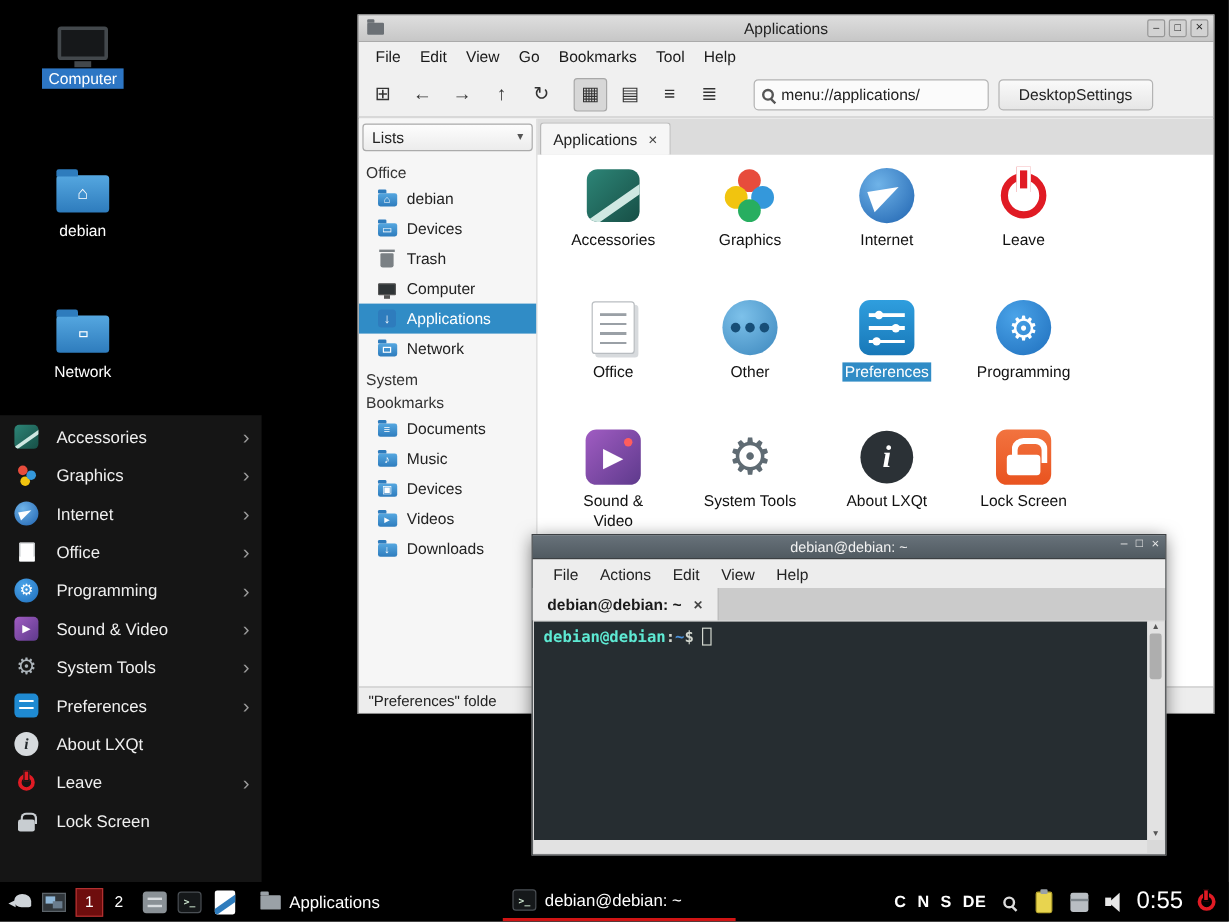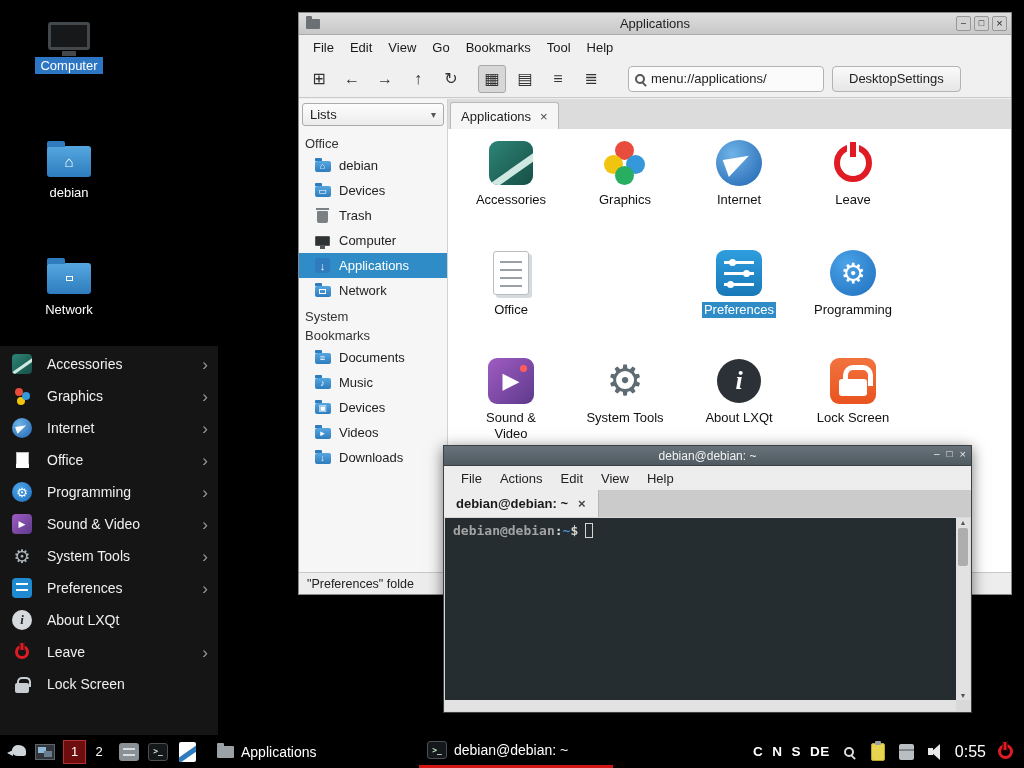--- a/index.html
+++ b/index.html
@@ -147,21 +147,21 @@
   
   .term{left:443px;top:445px;width:529px;height:268px;border:1px solid #3c4043;background:#d9d9d9}
   .term-tb{height:20px;background:linear-gradient(#68727a,#505a61);display:flex;align-items:center;position:relative;border-bottom:1px solid #3c4043}
   .term-title{position:absolute;left:0;right:0;text-align:center;font-size:12px;color:#f2f2f2}
   .term-btns{position:absolute;right:5px;top:2px;display:flex;gap:7px;color:#e8e8e8;font-size:10px}
   .term-menubar{height:24px;background:#ededed;display:flex;align-items:center;padding-left:8px;font-size:13px;color:#222}
   .term-menubar span{padding:3px 9px}
   .term-tabs{height:27px;background:#cbcbcb;display:flex;align-items:stretch}
   .term-tab{background:#ededed;display:flex;align-items:center;gap:10px;padding:0 12px;font-size:13px;font-weight:bold;color:#1a1a1a;border-right:1px solid #b5b5b5}
   .term-view{position:absolute;left:1px;right:15px;top:72px;bottom:12px;background:#262d31;padding:5px 8px;font:bold 13px "DejaVu Sans Mono","Liberation Mono",monospace}
-  .tp-user{color:#a3a3a3}
+  .tp-user{color:#5eead4}
   .tp-plain{color:#d3d7cf}
   .tp-path{color:#4a90d9}
   .cursor{display:inline-block;width:8px;height:15px;border:1px solid #d3d7cf;vertical-align:-3px;margin-left:7px}
   .term-vsb{position:absolute;right:1px;top:72px;bottom:12px;width:14px;background:#e2e2e2;display:flex;flex-direction:column;align-items:center;justify-content:space-between;font-size:7px;color:#555;padding:1px 0}
   .vsb-thumb{position:absolute;top:10px;left:2px;width:10px;height:38px;background:#aeaeae;border-radius:2px}
   .term-hsb{position:absolute;left:1px;right:15px;bottom:1px;height:11px;background:#e2e2e2}
 
   
   .taskbar{position:absolute;left:0;bottom:0;width:1024px;height:33px;background:#000;display:flex;align-items:center;padding:0 5px;color:#fff;font-size:14px}
   .tk{display:flex;align-items:center;justify-content:center;height:28px}
@@ -190,21 +190,21 @@
   .kbd{font-weight:bold;font-size:13.5px;letter-spacing:.5px}
   .trayic{display:flex;align-items:center;justify-content:center;width:20px;height:22px}
   .mag.light{color:#dcdcdc}
   .clip{width:14px;height:18px;background:#e8d44f;border:1px solid #b7a62e;border-radius:2px;position:relative}
   .clip::before{content:"";position:absolute;left:3px;top:-3px;width:6px;height:4px;background:#9aa1a7;border-radius:1px}
   .pkg{width:15px;height:16px;background:#b9bec3;border-radius:2px;position:relative}
   .pkg::before{content:"";position:absolute;left:0;top:5px;width:15px;height:2px;background:#7e868c}
   .spk{position:relative;width:15px;height:15px;color:#e8e8e8}
   .spk::before{content:"";position:absolute;left:0;top:4px;width:5px;height:7px;background:currentColor}
   .spk::after{content:"";position:absolute;left:3px;top:0;border-top:8px solid transparent;border-bottom:8px solid transparent;border-right:9px solid currentColor}
-  .clock{font-size:16px}
+  .clock{font-size:20px}
   .pwr-p{display:inline-block;width:15px;height:15px;border:3px solid #e01b24;border-radius:50%;position:relative}
   .pwr-p::after{content:"";position:absolute;left:50%;top:-6px;transform:translateX(-50%);width:3px;height:8px;background:#e01b24;border:1px solid #000}
 </style>
 </head>
 <body>
 
 <div class="screen">
 
   <div class="desk-icon" style="top:22px">
     <span class="di-monitor"></span>
@@ -409,20 +409,26 @@
                 <span class="pwr"></span>
               </span>
             <span class="cl">Leave</span>
           </div>
 
           <div class="cell" style="left:6px;top:120px">
             <span class="gi">
                 <span class="gi-off"></span>
               </span>
             <span class="cl">Office</span>
+          </div>
+          <div class="cell" style="left:120px;top:120px">
+            <span class="gi">
+                <span class="gi-oth"></span>
+              </span>
+            <span class="cl">Other</span>
           </div>
           <div class="cell" style="left:234px;top:120px">
             <span class="gi">
                 <span class="gi-pref">
                   <span class="knobs"></span>
                 </span>
               </span>
             <span class="cl sel">Preferences</span>
           </div>
           <div class="cell" style="left:348px;top:120px">

